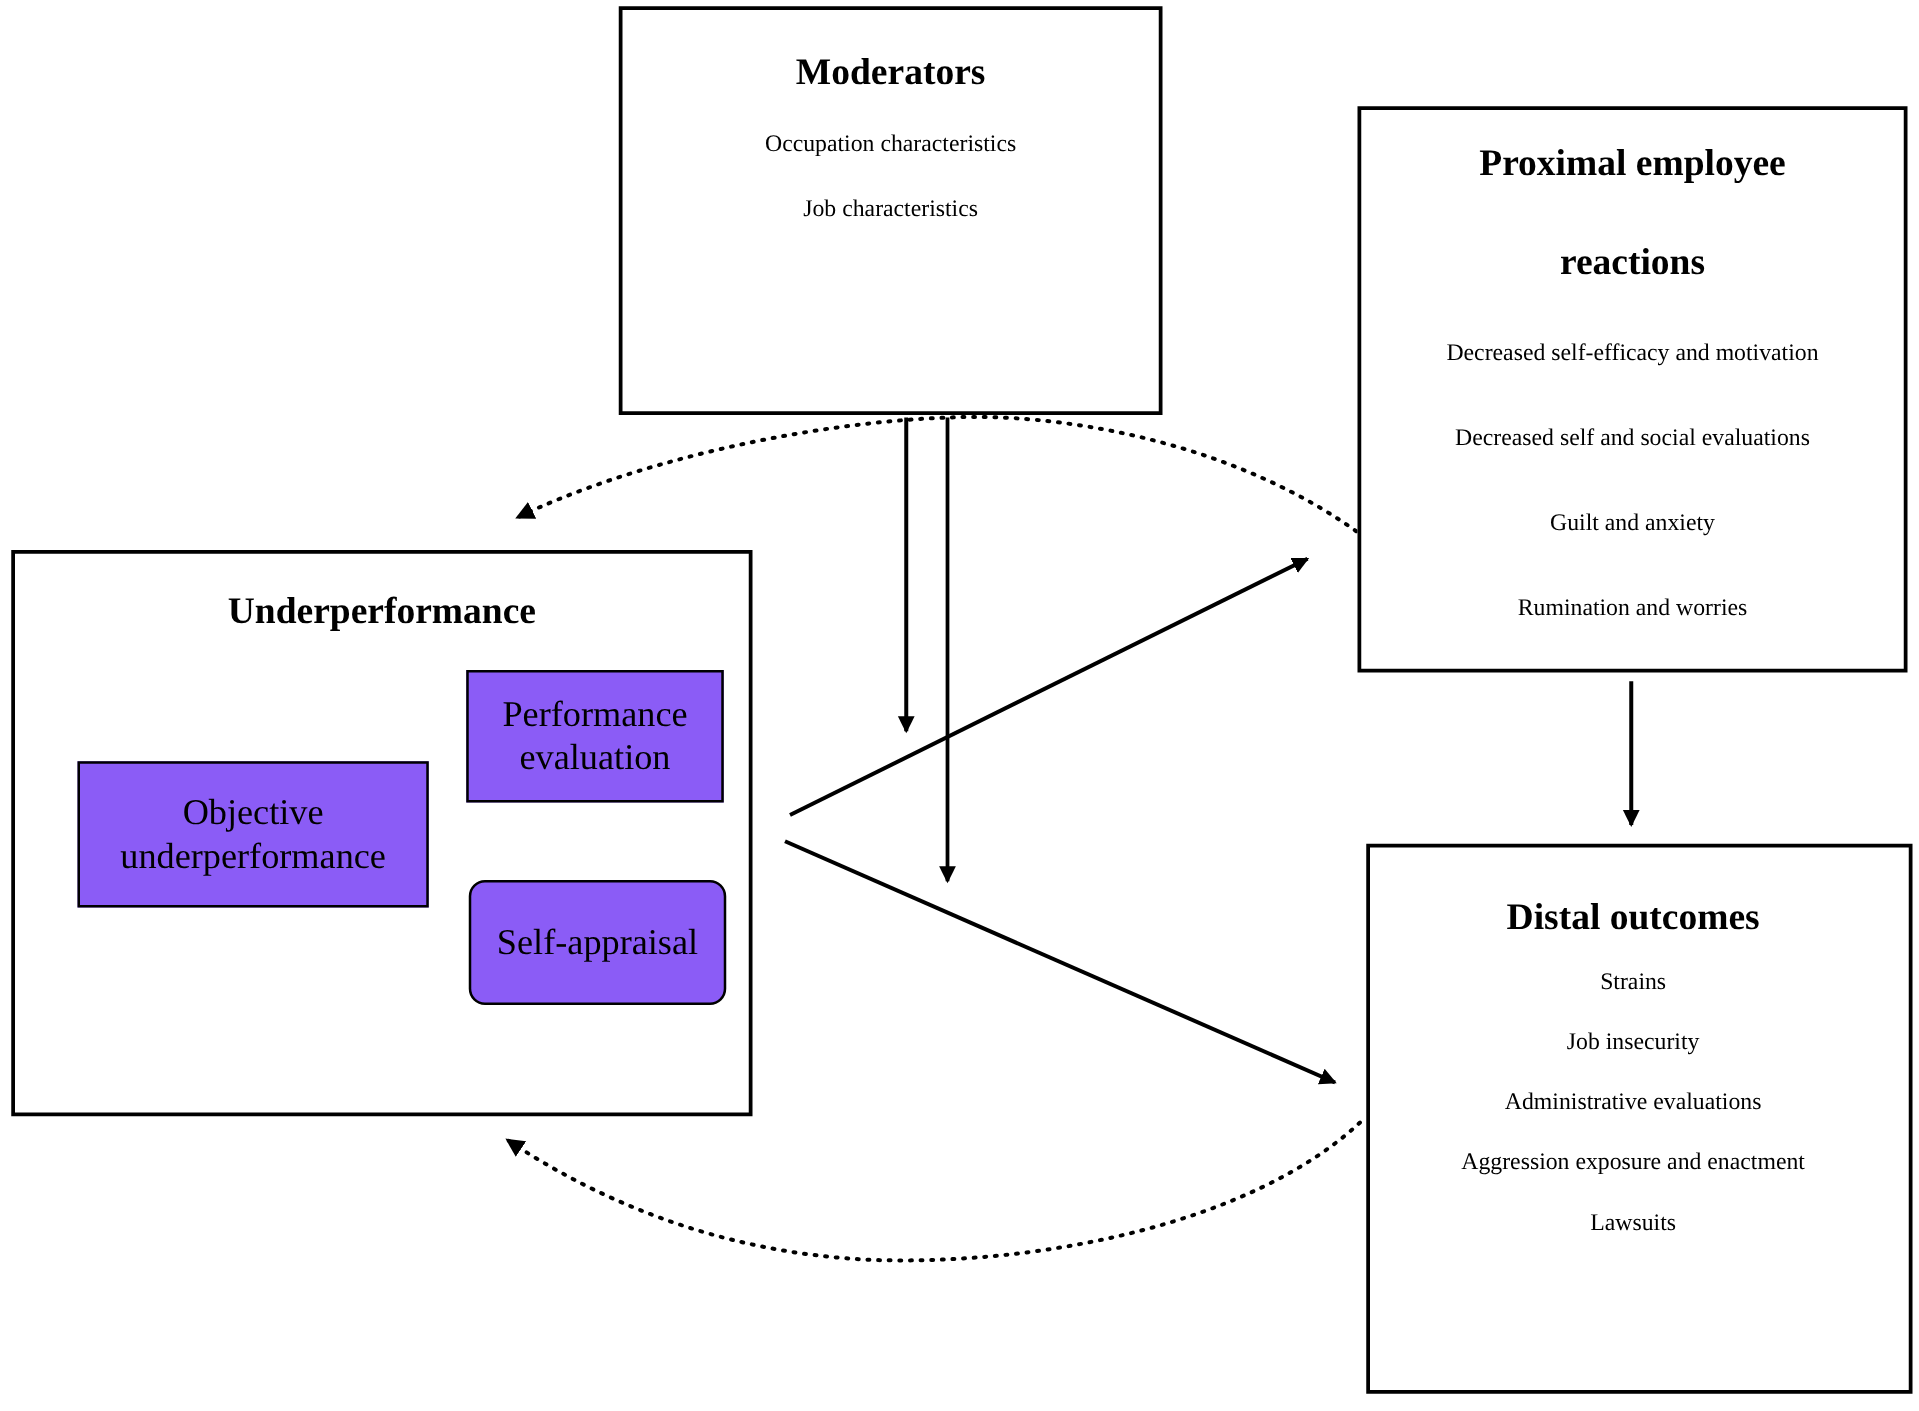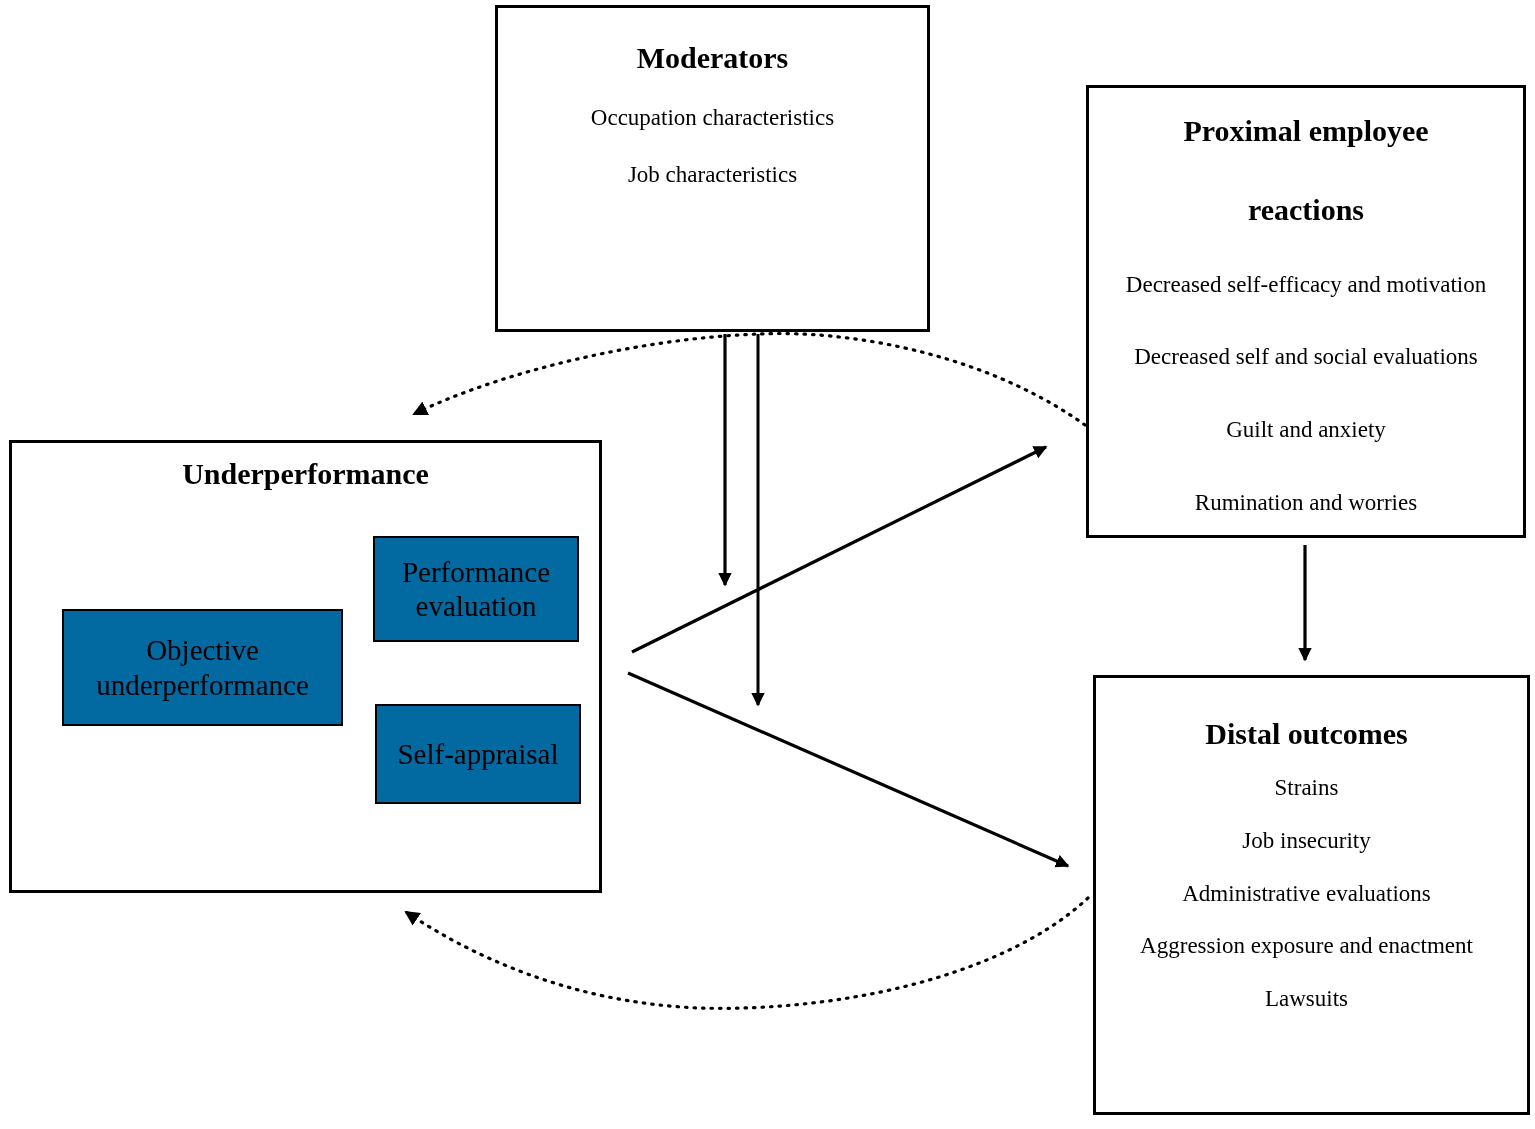--- a/index.html
+++ b/index.html
@@ -23,36 +23,36 @@
     background: #ffffff;
     display: flex;
     flex-direction: column;
     align-items: center;
     text-align: center;
   }
   .inner-box {
     position: absolute;
     box-sizing: border-box;
     border: 2px solid #000000;
-    background: #0369a1;
+    background: #8b5cf6;
     display: flex;
     flex-direction: column;
     justify-content: center;
     align-items: center;
     text-align: center;
   }
   .box-title {
     font-weight: bold;
     font-size: 30px;
     line-height: 1.18;
     margin: 0;
     padding: 0;
   }
   .box-item {
-    font-size: 23px;
+    font-size: 19px;
     line-height: 1.16;
     margin: 0;
     padding: 0;
   }
   .inner-label {
     font-size: 29px;
     line-height: 1.18;
   }
 
   
@@ -67,27 +67,27 @@
   #proximal-box {
     left: 1086px; top: 85px; width: 440px; height: 453px;
     padding-top: 25px; padding-left: 12px; padding-right: 12px; gap: 24px;
   }
   #proximal-box .box-title { margin-bottom: 20px; }
   #proximal-box .box-item { margin-bottom: 22px; }
 
   
   #underperformance-box {
     left: 9px; top: 440px; width: 593px; height: 453px;
-    padding-top: 13px;
+    padding-top: 28px;
   }
   #underperformance-box .box-title { margin-bottom: 0; }
 
   #objective-box { left: 22px; top: 166px; width: 281px; height: 117px; margin-left: 28px; }
   #performance-eval-box { left: 361px; top: 93px; width: 206px; height: 106px; }
-  #self-appraisal-box { left: 363px; top: 261px; width: 206px; height: 100px; }
+  #self-appraisal-box { left: 363px; top: 261px; width: 206px; height: 100px; border-radius: 13px; }
 
   
   #distal-box {
     left: 1093px; top: 675px; width: 437px; height: 440px;
     padding-top: 38px; padding-left: 10px; padding-right: 20px;
   }
   #distal-box .box-title { margin-bottom: 24px; }
   #distal-box .box-item { margin-bottom: 26px; }
 
   #arrow-layer {

